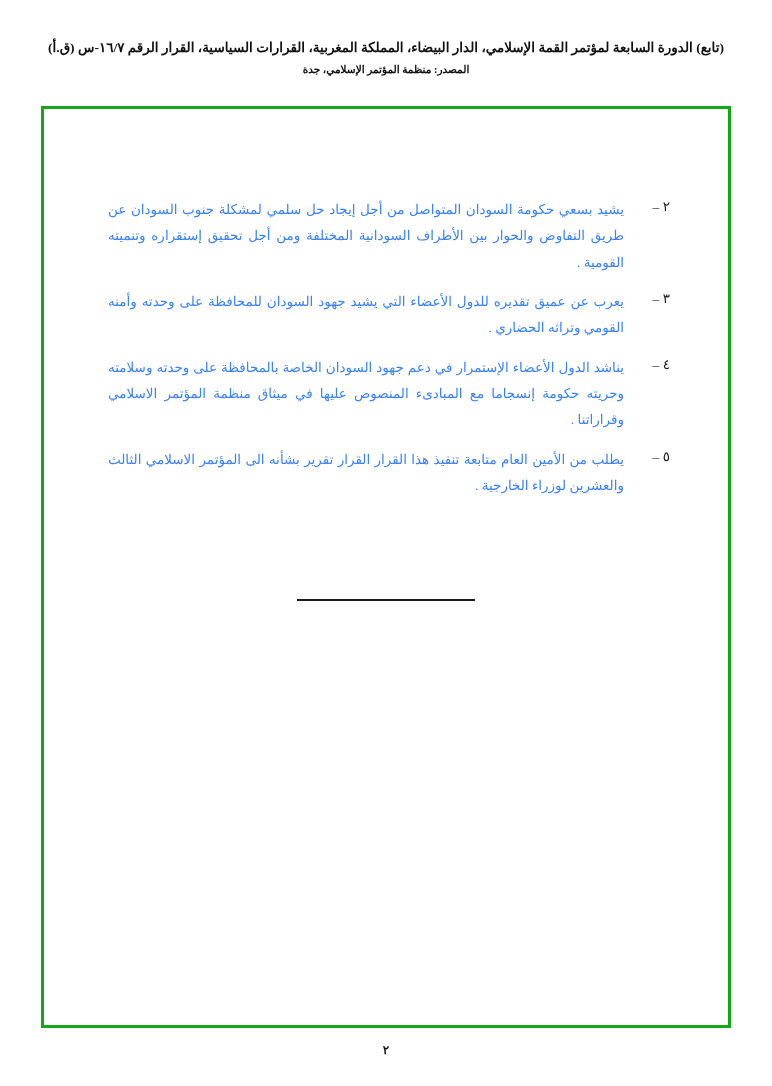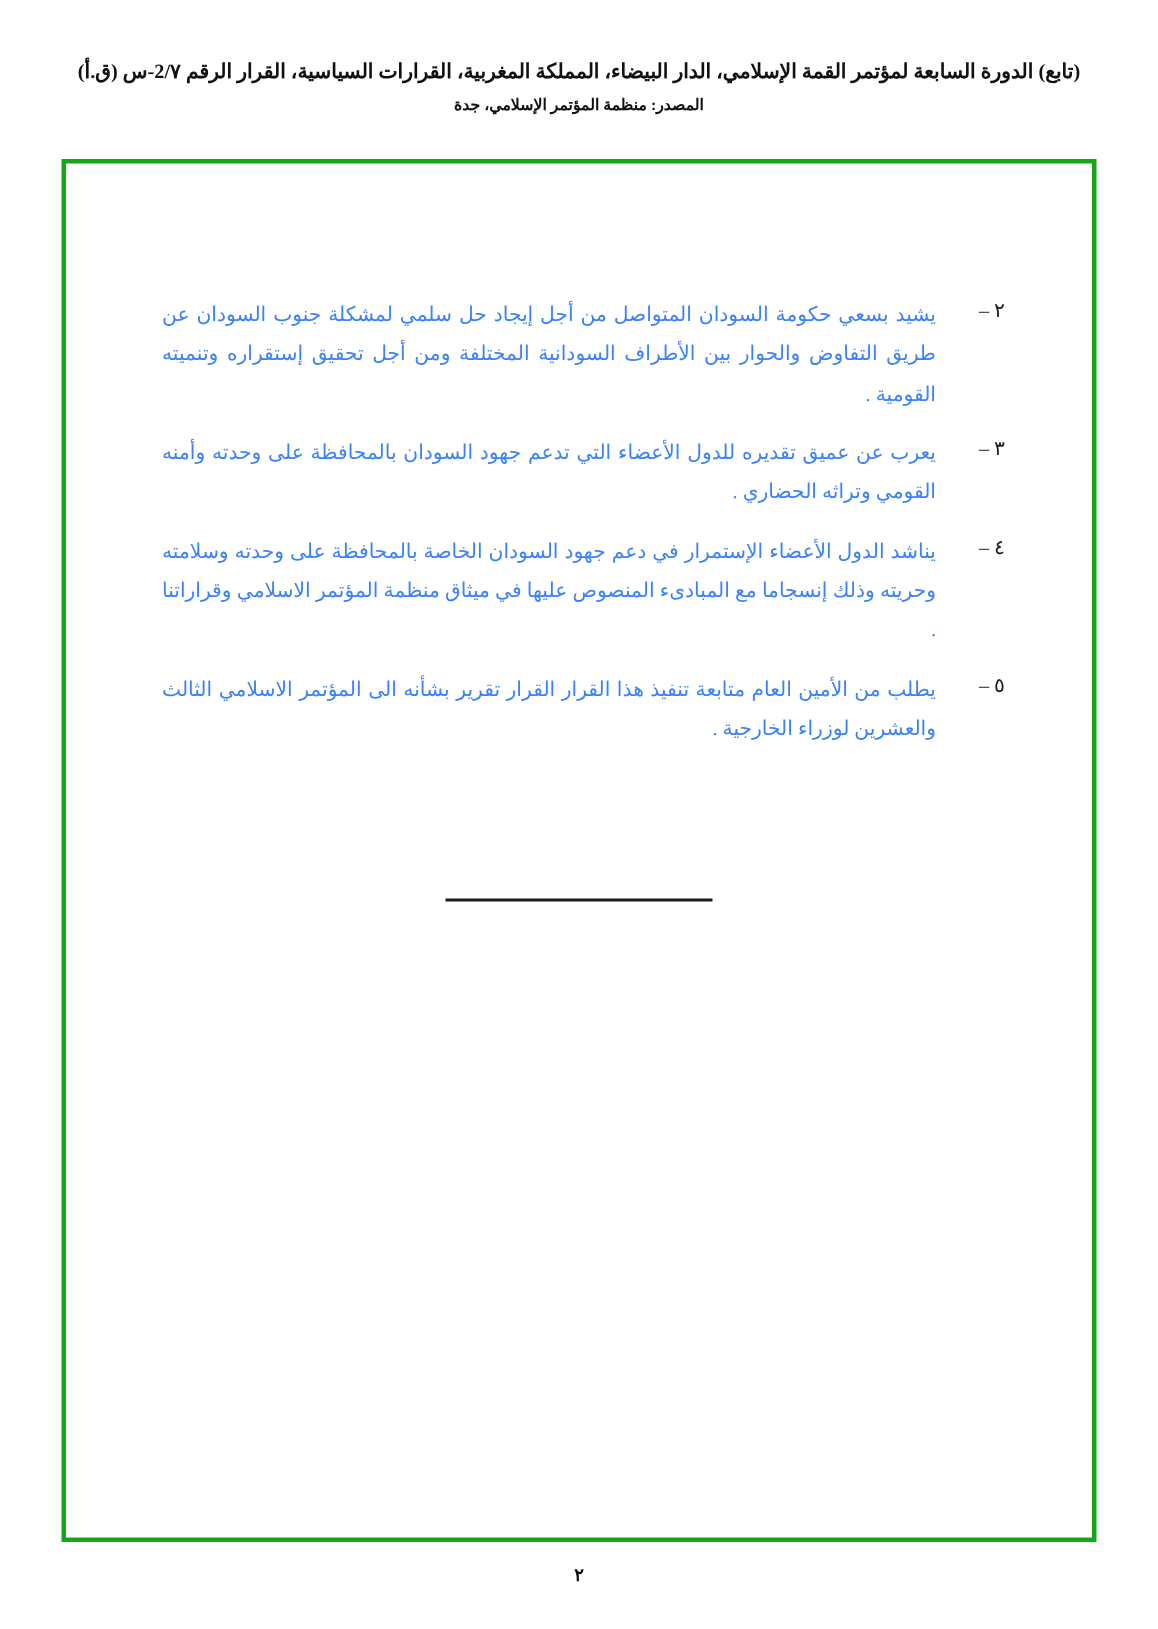--- a/index.html
+++ b/index.html
@@ -120,41 +120,41 @@
     color: #111;
     font-weight: bold;
   }
 </style>
 </head>
 <body>
 
 <div class="page">
 
   <div class="header">
-    <div class="header-line1">(تابع) الدورة السابعة لمؤتمر القمة الإسلامي، الدار البيضاء، المملكة المغربية، القرارات السياسية، القرار الرقم 2/٧-س (ق.أ)</div>
+    <div class="header-line1">(تابع) الدورة السابعة لمؤتمر القمة الإسلامي، الدار البيضاء، المملكة المغربية، القرارات السياسية، القرار الرقم ١٦/٧-س (ق.أ)</div>
     <div class="header-line2">المصدر:  منظمة المؤتمر الإسلامي، جدة</div>
   </div>
 
   <div class="frame">
 
     <div class="content">
 
       <div class="clause">
         <div class="clause-num">٢ –</div>
         <div class="clause-body">يشيد بسعي حكومة السودان المتواصل من أجل إيجاد حل سلمي لمشكلة جنوب السودان عن طريق التفاوض والحوار بين الأطراف السودانية المختلفة ومن أجل تحقيق إستقراره وتنميته القومية .</div>
       </div>
 
       <div class="clause">
         <div class="clause-num">٣ –</div>
-        <div class="clause-body">يعرب عن عميق تقديره للدول الأعضاء التي تدعم جهود السودان بالمحافظة على وحدته وأمنه القومي وتراثه الحضاري .</div>
+        <div class="clause-body">يعرب عن عميق تقديره للدول الأعضاء التي يشيد جهود السودان للمحافظة على وحدته وأمنه القومي وتراثه الحضاري .</div>
       </div>
 
       <div class="clause">
         <div class="clause-num">٤ –</div>
-        <div class="clause-body">يناشد الدول الأعضاء الإستمرار في دعم جهود السودان الخاصة بالمحافظة على وحدته وسلامته وحريته وذلك إنسجاما مع المبادىء المنصوص عليها في ميثاق منظمة المؤتمر الاسلامي وقراراتنا .</div>
+        <div class="clause-body">يناشد الدول الأعضاء الإستمرار في دعم جهود السودان الخاصة بالمحافظة على وحدته وسلامته وحريته حكومة إنسجاما مع المبادىء المنصوص عليها في ميثاق منظمة المؤتمر الاسلامي وقراراتنا .</div>
       </div>
 
       <div class="clause">
         <div class="clause-num">٥ –</div>
         <div class="clause-body">يطلب من الأمين العام متابعة تنفيذ هذا القرار القرار تقرير بشأنه الى المؤتمر الاسلامي الثالث والعشرين لوزراء الخارجية .</div>
       </div>
 
     </div>
 
     <div class="sep">

